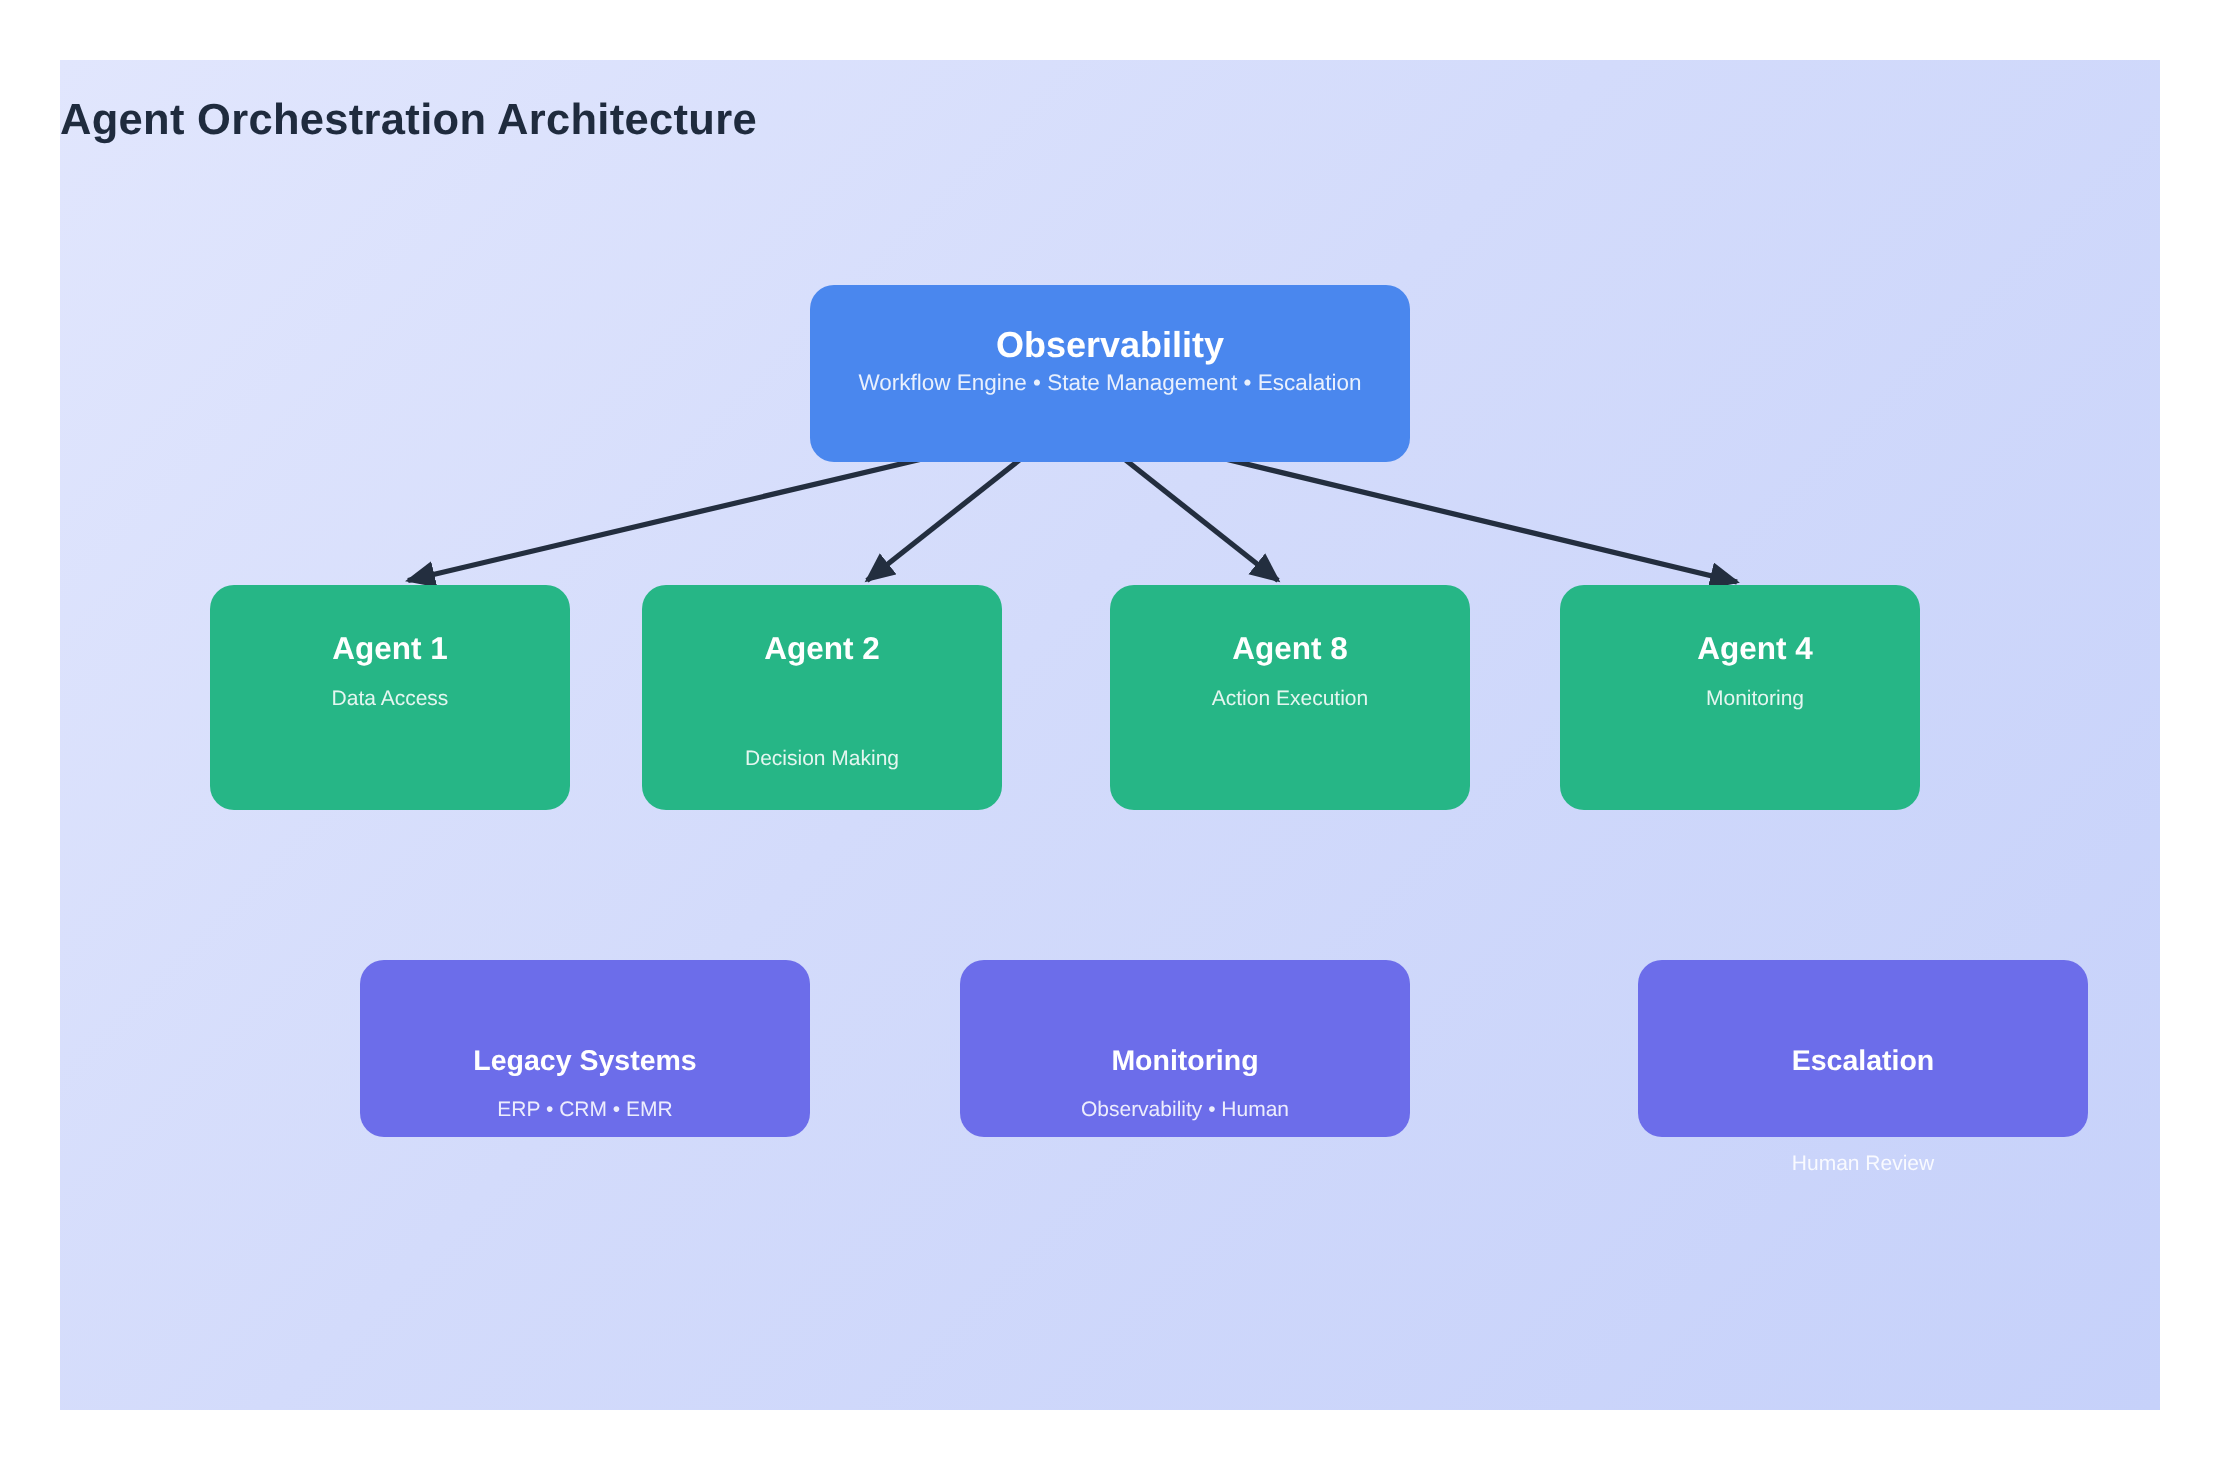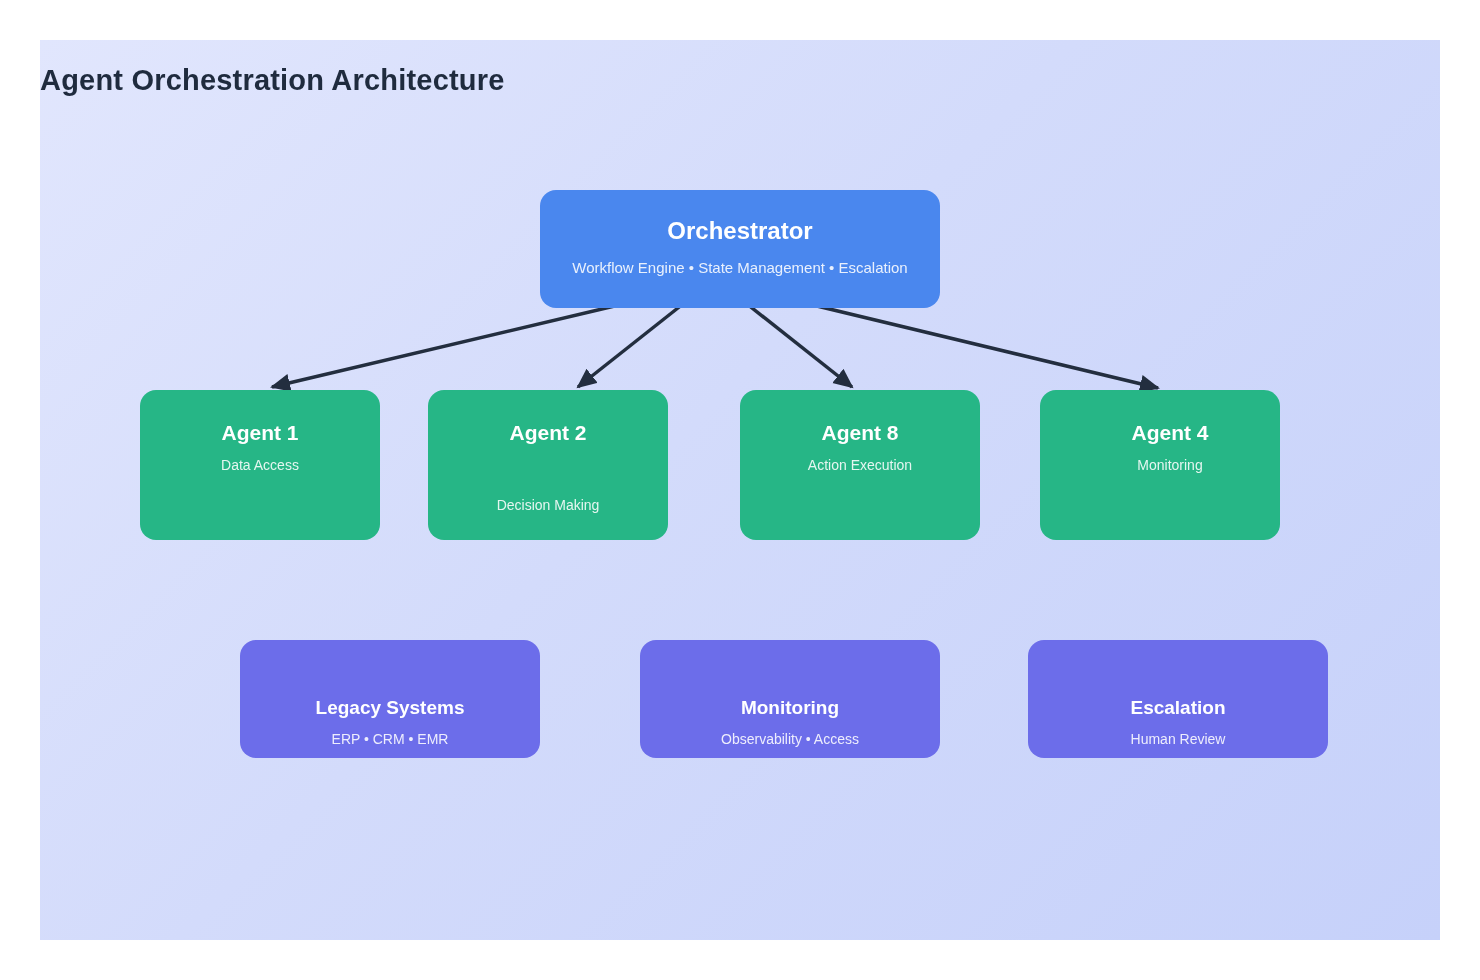--- a/index.html
+++ b/index.html
@@ -57,21 +57,21 @@
 
     .orchestrator {
       left: 500px;
       top: 150px;
       width: 400px;
       height: 118px;
       background: #4a87ee;
       padding-top: 27px;
     }
     .orchestrator .node-title   { font-size: 24px; line-height: 28px; }
-    .orchestrator .node-subtitle{ font-size: 15px; line-height: 18px; margin-top: 14px; }
+    .orchestrator .node-subtitle{ font-size: 15px; line-height: 18px; margin-top: 2px; }
 
     .agent {
       top: 350px;
       width: 240px;
       height: 150px;
       background: #26b686;
       padding-top: 30px;
     }
     .agent .node-title    { font-size: 21px; line-height: 26px; }
     .agent .node-subtitle { font-size: 14px; line-height: 16px; margin-top: 11px; text-align: right; }
@@ -86,21 +86,21 @@
       width: 300px;
       height: 118px;
       background: #6c6dea;
       padding-top: 32px;
     }
     .integration .node-title    { font-size: 19px; line-height: 24px; margin-top: 24px; }
     .integration .node-subtitle { font-size: 14px; line-height: 16px; margin-top: 11px; }
 
     .integration-1 { left: 200px; }
     .integration-2 { left: 600px; }
-    .integration-3 { left: 988px; }
+    .integration-3 { left: 1052px; gap: 36px; }
   </style>
 </head>
 <body>
 
 <div class="canvas">
 
   <h1 class="diagram-title">Agent Orchestration Architecture</h1>
 
   <svg class="arrows" viewBox="0 0 1400 900" xmlns="http://www.w3.org/2000/svg">
     <defs>
@@ -108,21 +108,21 @@
         <path d="M0,0 L20,9 L0,18 Z" fill="#232e3f"></path>
       </marker>
     </defs>
     <line x1="600" y1="260" x2="232" y2="347" stroke="#232e3f" stroke-width="3.5" marker-end="url(#arrowhead)"></line>
     <line x1="648" y1="260" x2="538" y2="347" stroke="#232e3f" stroke-width="3.5" marker-end="url(#arrowhead)"></line>
     <line x1="702" y1="260" x2="812" y2="347" stroke="#232e3f" stroke-width="3.5" marker-end="url(#arrowhead)"></line>
     <line x1="752" y1="260" x2="1118" y2="348" stroke="#232e3f" stroke-width="3.5" marker-end="url(#arrowhead)"></line>
   </svg>
 
   <div class="node orchestrator">
-    <div class="node-title">Orchestrator</div>
+    <div class="node-title">Observability</div>
     <div class="node-subtitle">Workflow Engine • State Management • Escalation</div>
   </div>
 
   <div class="node agent agent-1">
     <div class="node-title">Agent 1</div>
     <div class="node-subtitle">Data Access</div>
   </div>
 
   <div class="node agent agent-2">
     <div class="node-title">Agent 2</div>
@@ -139,21 +139,21 @@
     <div class="node-subtitle">Monitoring</div>
   </div>
 
   <div class="node integration integration-1">
     <div class="node-title">Legacy Systems</div>
     <div class="node-subtitle">ERP • CRM • EMR</div>
   </div>
 
   <div class="node integration integration-2">
     <div class="node-title">Monitoring</div>
-    <div class="node-subtitle">Observability • Access</div>
+    <div class="node-subtitle">Observability • Human</div>
   </div>
 
   <div class="node integration integration-3">
     <div class="node-title">Escalation</div>
     <div class="node-subtitle">Human Review</div>
   </div>
 
 </div>
 
 </body></html>

